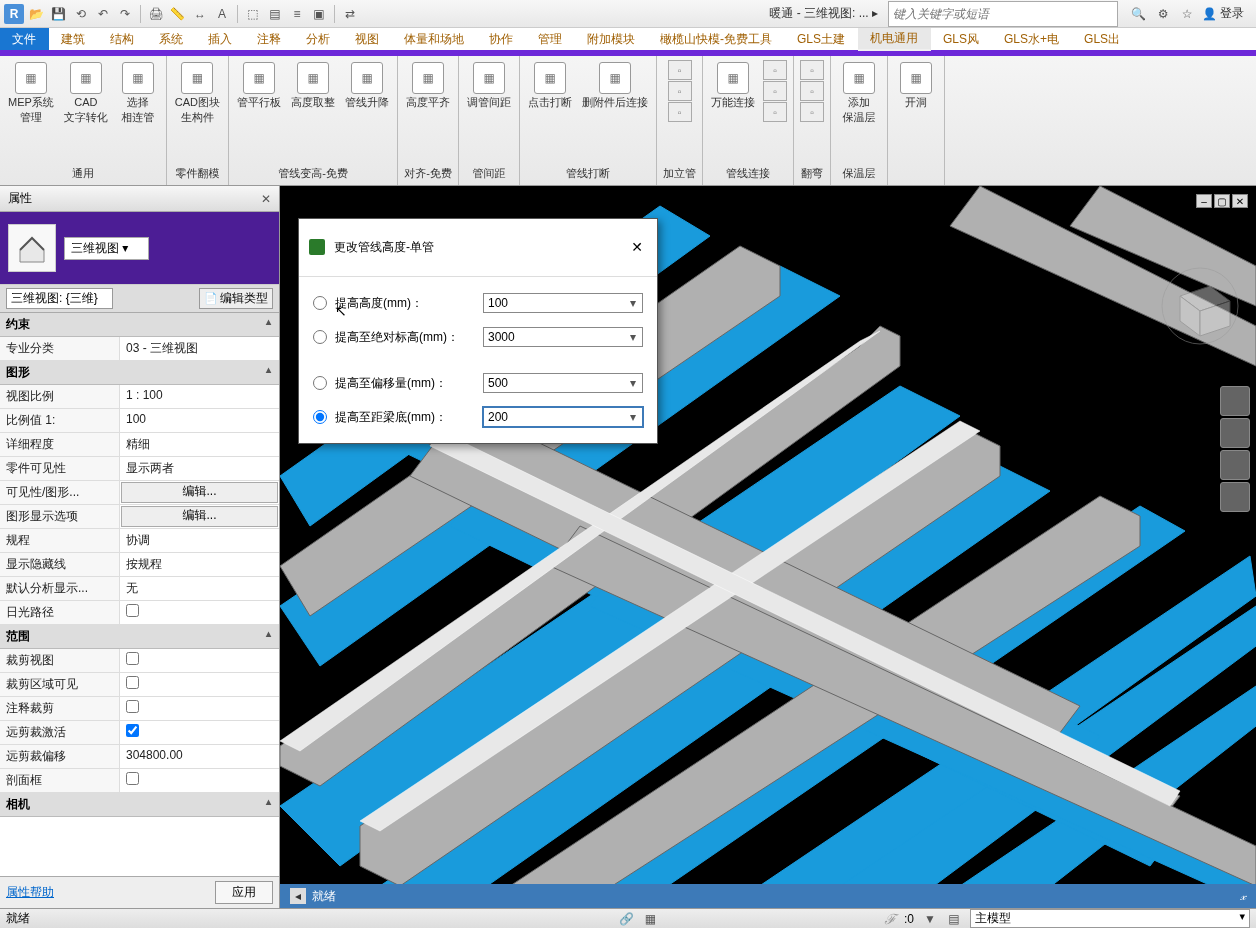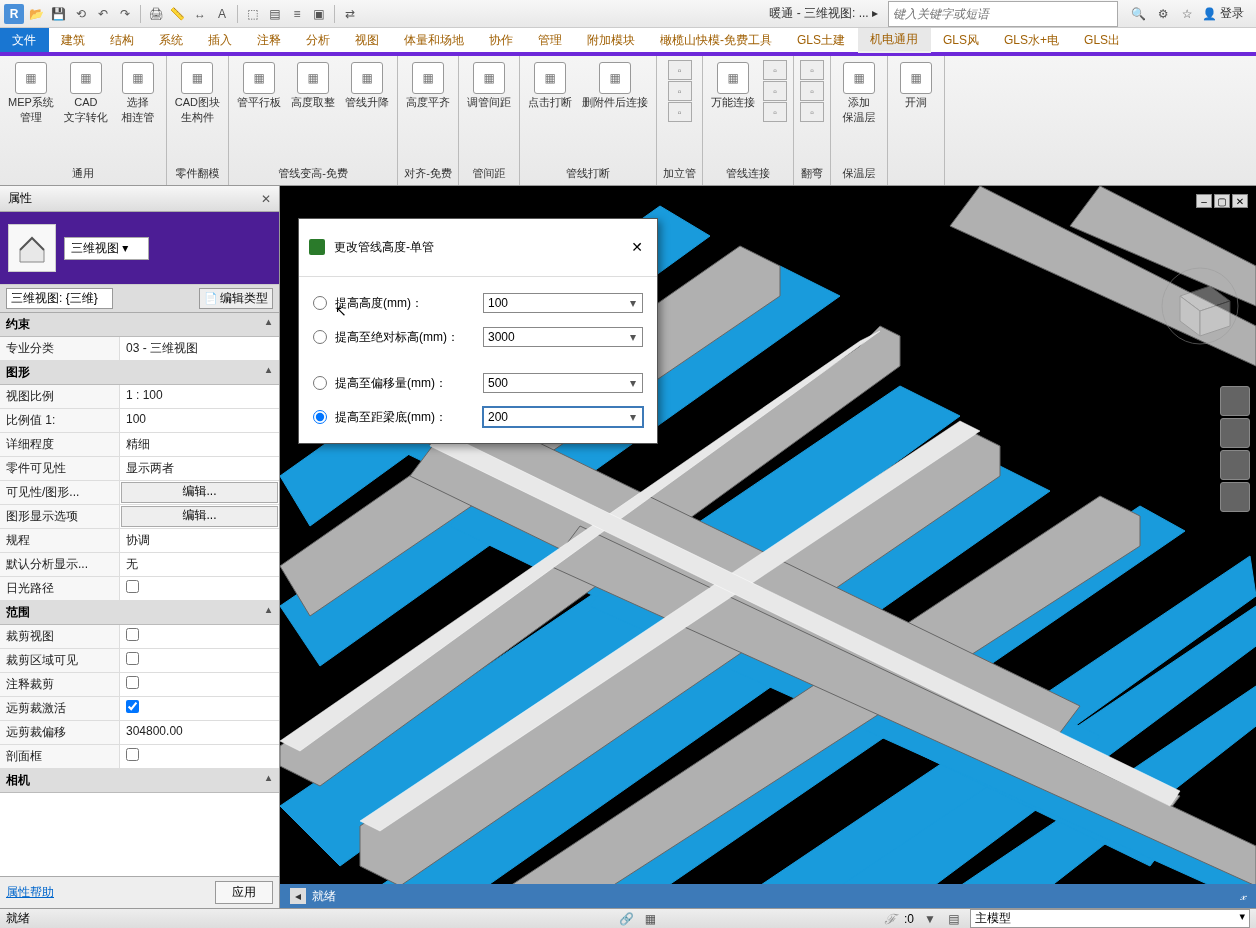--- a/index.html
+++ b/index.html
@@ -9,21 +9,21 @@
 .qat { height: 28px; background: linear-gradient(#f7f7f7,#e8e8e8); display:flex; align-items:center; padding:0 4px; gap:4px; border-bottom:1px solid #ccc;}
 .qat .logo { width:20px; height:20px; background:#4a90d9; border-radius:2px; display:flex; align-items:center; justify-content:center; color:#fff; font-weight:bold;}
 .qat-icon { width:18px; height:18px; color:#555; display:flex; align-items:center; justify-content:center; cursor:pointer;}
 .qat-sep { width:1px; height:18px; background:#bbb; margin:0 2px;}
 .doc-title { margin-left:auto; font-size:12px; color:#333; padding:0 6px;}
 .search-box { width:230px; height:26px; border:1px solid #aaa; background:#fff; padding:12px 4px; font-style:italic; color:#888;}
 .qat-right { display:flex; align-items:center; gap:6px; padding:0 8px;}
 .login { display:flex; align-items:center; gap:3px; color:#333;}
 
 
-.ribbon-tabs { height:28px; background:#fff; display:flex; align-items:stretch; border-bottom:4px solid #6d28d9;}
+.ribbon-tabs { height:28px; background:#fff; display:flex; align-items:stretch; border-bottom:6px solid #6d28d9;}
 .rtab { padding:0 12px; display:flex; align-items:center; color:#a16207; cursor:pointer; border-right:1px solid transparent;}
 .rtab.file { background:#1976d2; color:#fff;}
 .rtab.active { background:#e8e8e8; border-bottom:2px solid #f0f0f0; margin-bottom:-1px;}
 
 
 .ribbon { height:130px; background:linear-gradient(#f5f5f5,#e8e8e8); display:flex; border-bottom:1px solid #999;}
 .rpanel { border-right:1px solid #bbb; display:flex; flex-direction:column; align-items:center; justify-content:space-between; padding:4px 6px;}
 .rpanel-row { display:flex; gap:6px; align-items:flex-start;}
 .rbtn { display:flex; flex-direction:column; align-items:center; gap:2px; padding:2px; min-width:44px; cursor:pointer; color:#333;}
 .rbtn .ico { width:32px; height:32px; border:1px solid #999; background:#fff; border-radius:3px; display:flex; align-items:center; justify-content:center; color:#777;}
@@ -328,20 +328,24 @@
         </div>
         <div class="prop-row">
           <div class="k">图形显示选项</div>
           <div class="btn">编辑...</div>
         </div>
         <div class="prop-row">
           <div class="k">规程</div>
           <div class="v">协调</div>
         </div>
         <div class="prop-row">
+          <div class="k">显示隐藏线</div>
+          <div class="v">按规程</div>
+        </div>
+        <div class="prop-row">
           <div class="k">默认分析显示...</div>
           <div class="v">无</div>
         </div>
         <div class="prop-row">
           <div class="k">日光路径</div>
           <div class="chk"><input type="checkbox" style=""></div>
         </div>
         <div class="prop-cat">范围</div>
         <div class="prop-row">
           <div class="k">裁剪视图</div>

